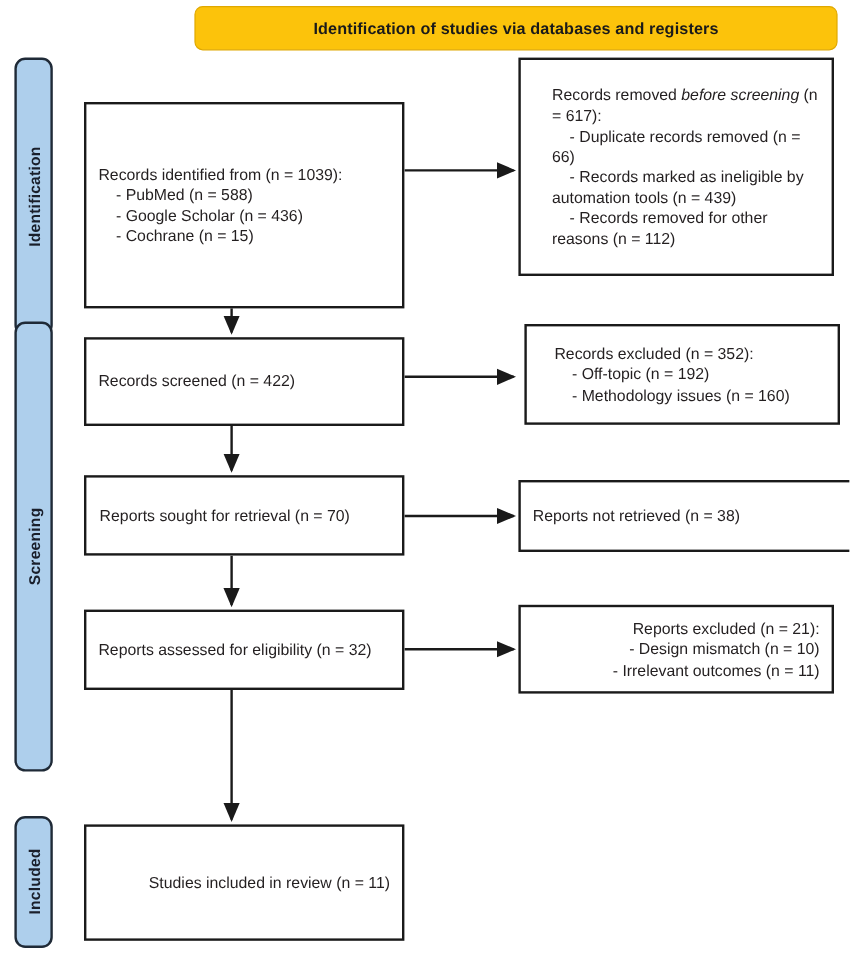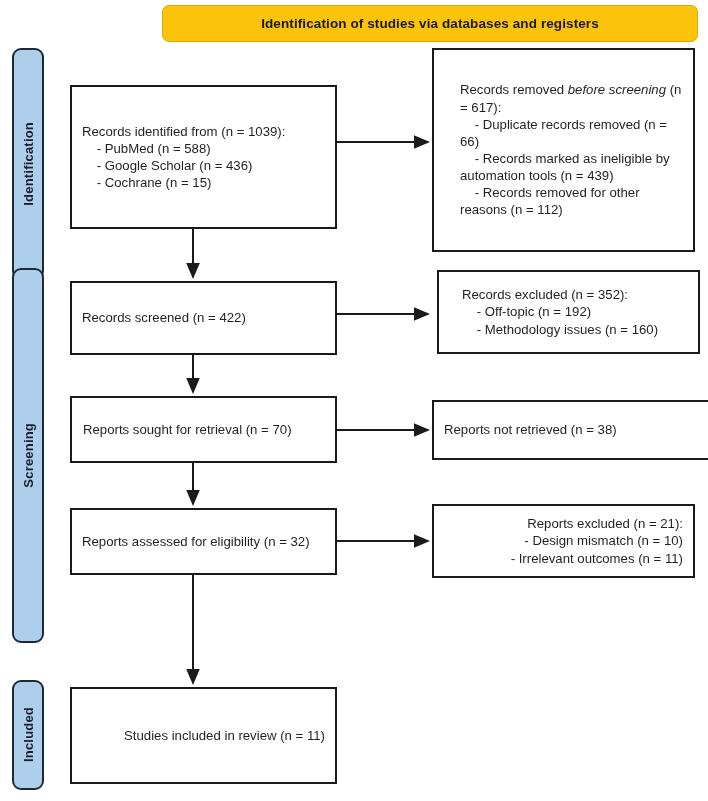--- a/index.html
+++ b/index.html
@@ -85,28 +85,28 @@
     font-size: 13.2px;
     line-height: 1.30;
     color: #231f20;
     white-space: pre-wrap;
   }
   .flow-box .box-text.has-italic em {
     font-style: italic;
   }
 
   
-  #box-identified      { left: 70px; top: 85px;  width: 267px; height: 144px; }
+  #box-identified      { left: 70px; top: 85px;  width: 267px; height: 172px; }
   #box-screened        { left: 70px; top: 281px; width: 267px; height: 74px; }
   #box-sought          { left: 70px; top: 396px; width: 267px; height: 67px; padding-left: 11px; }
   #box-assessed        { left: 70px; top: 508px; width: 267px; height: 67px; justify-content: center; }
   #box-included        { left: 70px; top: 687px; width: 267px; height: 97px; align-items: flex-end; }
 
   
-  #box-removed         { left: 432px; top: 48px;  width: 263px; height: 204px; padding-left: 26px; }
+  #box-removed         { left: 432px; top: 48px;  width: 263px; height: 182px; padding-left: 26px; }
   #box-excluded-rec    { left: 437px; top: 270px; width: 263px; height: 84px; padding-left: 23px; }
   #box-not-retrieved   { left: 432px; top: 400px; width: 299px; height: 60px; }
   #box-excluded-rep    { left: 432px; top: 504px; width: 263px; height: 74px; text-align: right; }
 
   
   #connectors {
     position: absolute;
     left: 0;
     top: 0;
     width: 708px;

